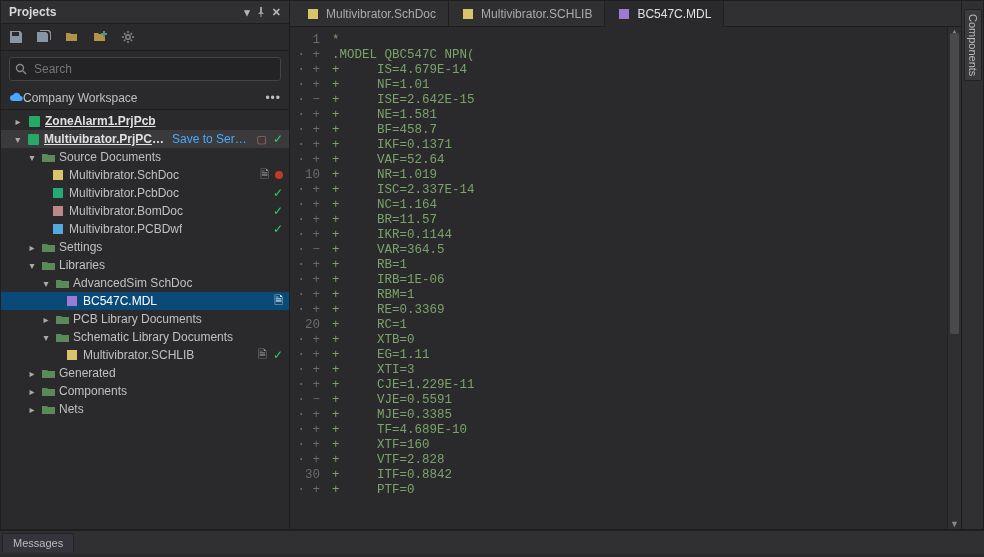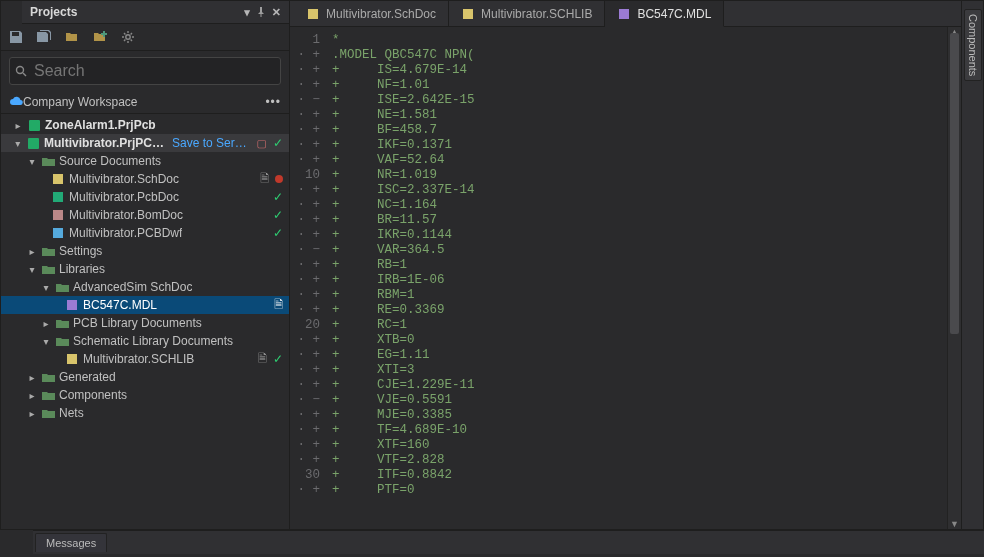--- a/index.html
+++ b/index.html
@@ -23,21 +23,20 @@
   }
   .projects-panel { width: 290px; }
   .panel-header {
     display: flex;
     align-items: center;
     padding: 4px 8px;
     background: #303033;
     border-bottom: 1px solid #1e1e1e;
     font-weight: bold;
     color: #d8d8d8;
-    margin-left: 21px;
   }
   .panel-header .spacer { flex: 1; }
   .panel-header .hdr-icon { margin-left: 6px; cursor: pointer; opacity: 0.8; font-size: 11px; }
   .toolbar {
     display: flex;
     align-items: center;
     padding: 4px 6px;
     gap: 10px;
     border-bottom: 1px solid #1e1e1e;
     background: #2a2a2c;
@@ -48,21 +47,21 @@
     position: relative;
   }
   .search-wrap svg { position:absolute; left:6px; top:50%; transform:translateY(-50%); }
   .search-input {
     width: 100%;
     background: #232325;
     border: 1px solid #444;
     border-radius: 3px;
     padding: 4px 6px 4px 24px;
     color: #c0c0c0;
-    font-size: 16px;
+    font-size: 12px;
     outline: none;
   }
   .workspace-row {
     display:flex; align-items:center; padding: 4px 8px; 
     border-bottom: 1px solid #1e1e1e;
   }
   .workspace-row .dots { margin-left:auto; cursor:pointer; letter-spacing:1px; }
   .tree { flex:1; overflow:auto; padding: 2px 0 8px 0; }
   .tree-row {
     display:flex; align-items:center; gap:4px;
@@ -75,21 +74,21 @@
   .indent { display:inline-block; }
   .expander { width:10px; text-align:center; color:#aaa; cursor:pointer; font-size:10px; }
   .ticon { width:14px; height:14px; display:inline-flex; align-items:center; justify-content:center; }
   .label { flex:0 1 auto; overflow:hidden; text-overflow:ellipsis; }
   .row-spacer { flex:1; }
   .right-icons { display:flex; align-items:center; gap:6px; }
   .doc-icon { color:#aaa; font-size:11px; }
   .dot-red { width:8px;height:8px;border-radius:50%;background:#c0392b;display:inline-block; }
   .check-green { color:#2ecc71; font-size:12px; }
   .link-blue { color:#4aa8ff; }
-  .proj-bold { font-weight:bold; color:#e0e0e0; }
+  .proj-bold { font-weight:bold; color:#e0e0e0;text-decoration:underline; }
   .proj-active-bg { background:#3a3a3d; }
   .proj-x { color:#cc6b6b; font-size:11px; }
   .folder-green svg path { fill:#5a8a5a; }
   .cloud-blue svg path { fill:#4aa8ff; }
   .editor-area { flex:1; display:flex; flex-direction:column; background:#2a2a2c; border:1px solid #1e1e1e; border-left:none; }
   .tabs {
     display:flex; align-items:stretch; height:26px;
     background:#303033; border-bottom:1px solid #1e1e1e;
     padding-left:4px;
   }
@@ -129,21 +128,20 @@
     writing-mode: vertical-rl;
     transform: rotate(0deg);
     color:#bbb; cursor:pointer; padding:4px 2px;
     background:#3b3b3e; border:1px solid #222; border-radius:2px;
     font-size:11px;
   }
   .bottom-bar {
     height:24px; display:flex; align-items:center;
     background:#303033; border-top:1px solid #1e1e1e;
     padding:0 2px;
-    margin-left:33px;
   }
   .bottom-tab {
     padding:3px 10px; color:#bbb; cursor:pointer;
     border:1px solid #222; border-bottom:none; background:#34343a;
     border-radius:2px 2px 0 0; font-size:11px;
   }
   svg { display:block; }
 </style>
 </head>
 <body>

